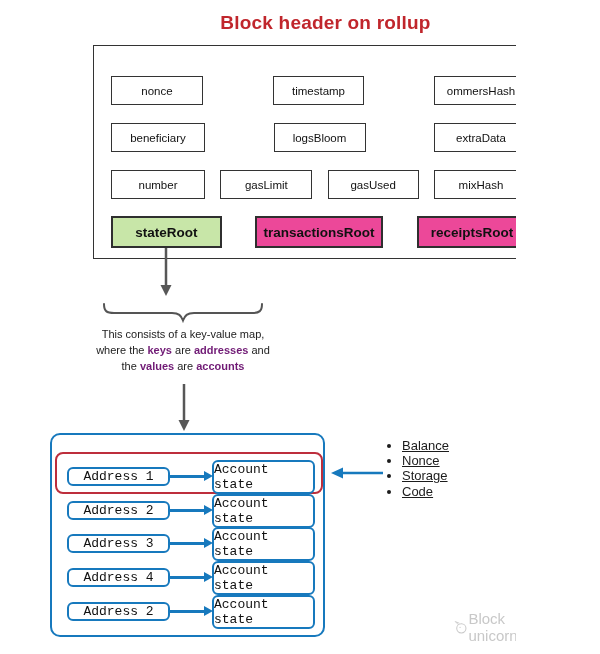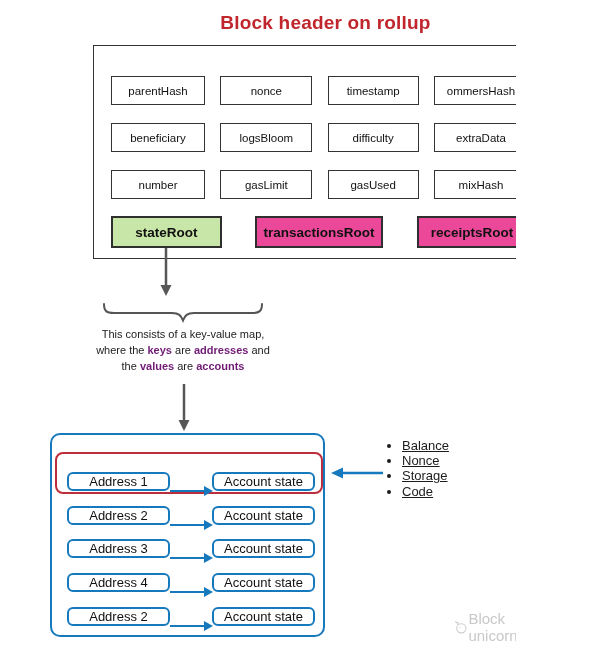--- a/index.html
+++ b/index.html
@@ -39,21 +39,21 @@
   .annotation b{font-weight:bold;color:#701a75;}
   .blue-box{
     position:absolute;left:50px;top:433px;width:275px;height:204px;
     border:2.5px solid #1779bd;border-radius:10px;box-sizing:border-box;background:#fff;
   }
   .red-box{
     position:absolute;left:55px;top:452px;width:268px;height:42px;
     border:2.5px solid #bd2e3c;border-radius:8px;box-sizing:border-box;
   }
   .map-row{
-    position:absolute;left:67px;width:248px;height:29px;display:flex;align-items:flex-end;
+    position:absolute;left:67px;width:248px;height:29px;display:flex;align-items:center;font-family:Liberation Mono, monospace;
   }
   .map-box{
     width:103px;border:2px solid #1779bd;border-radius:6px;box-sizing:border-box;
     background:#fff;display:flex;align-items:center;justify-content:center;
     font-size:13px;color:#111;
   }
   .connector{position:relative;flex:1;}
   .connector .cline{
     position:absolute;left:0;right:7px;top:50%;height:2.5px;margin-top:-1.25px;
     background:#1779bd;
@@ -74,30 +74,28 @@
 </head>
 <body>
 
 <div class="stage">
 
   <div class="title">Block header on rollup</div>
 
   <div class="outer-box"></div>
 
   <div class="grid-row" style="top:76px">
-    <div class="cell c1">parentHash</div>
     <div class="cell c2">nonce</div>
     <div class="cell c3">timestamp</div>
     <div class="cell c4">ommersHash</div>
   </div>
 
   <div class="grid-row" style="top:123px">
     <div class="cell c1">beneficiary</div>
     <div class="cell c2">logsBloom</div>
-    <div class="cell c3">difficulty</div>
     <div class="cell c4">extraData</div>
   </div>
 
   <div class="grid-row" style="top:170px">
     <div class="cell c1">number</div>
     <div class="cell c2">gasLimit</div>
     <div class="cell c3">gasUsed</div>
     <div class="cell c4">mixHash</div>
   </div>
 

